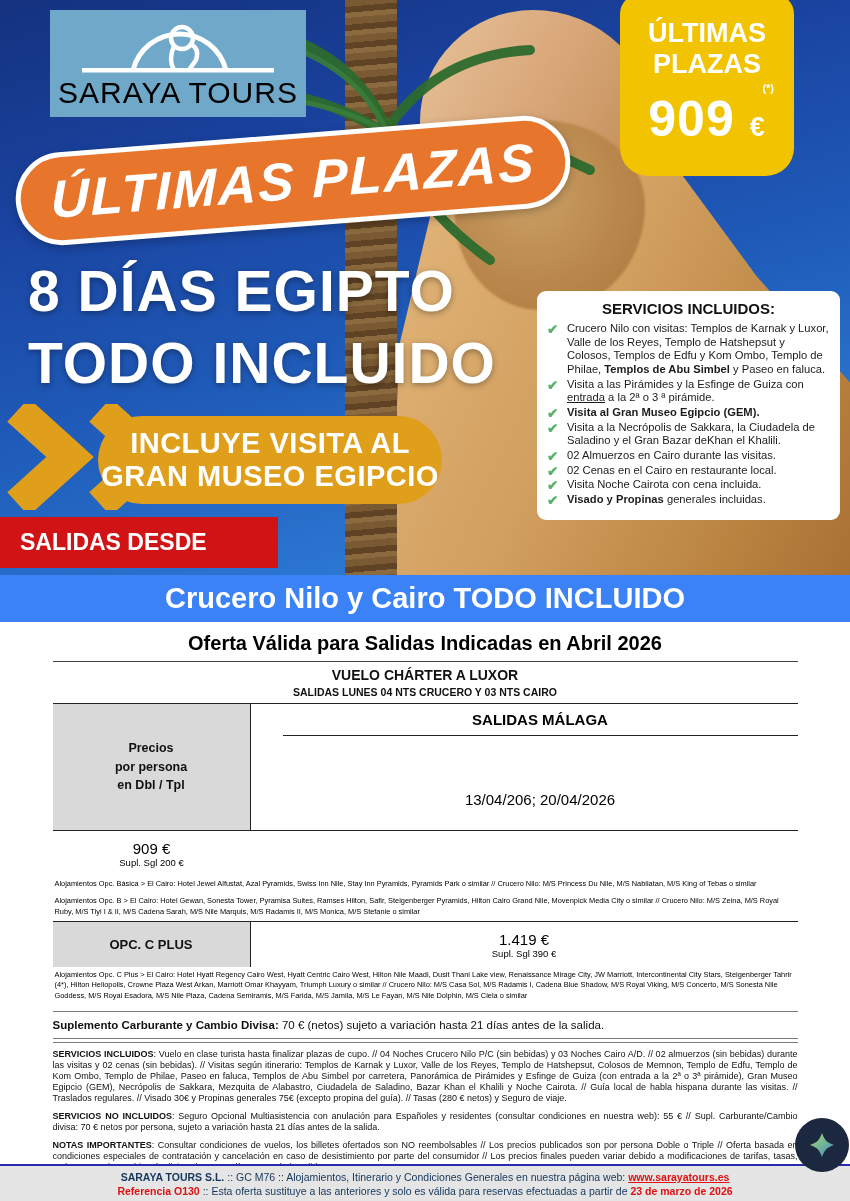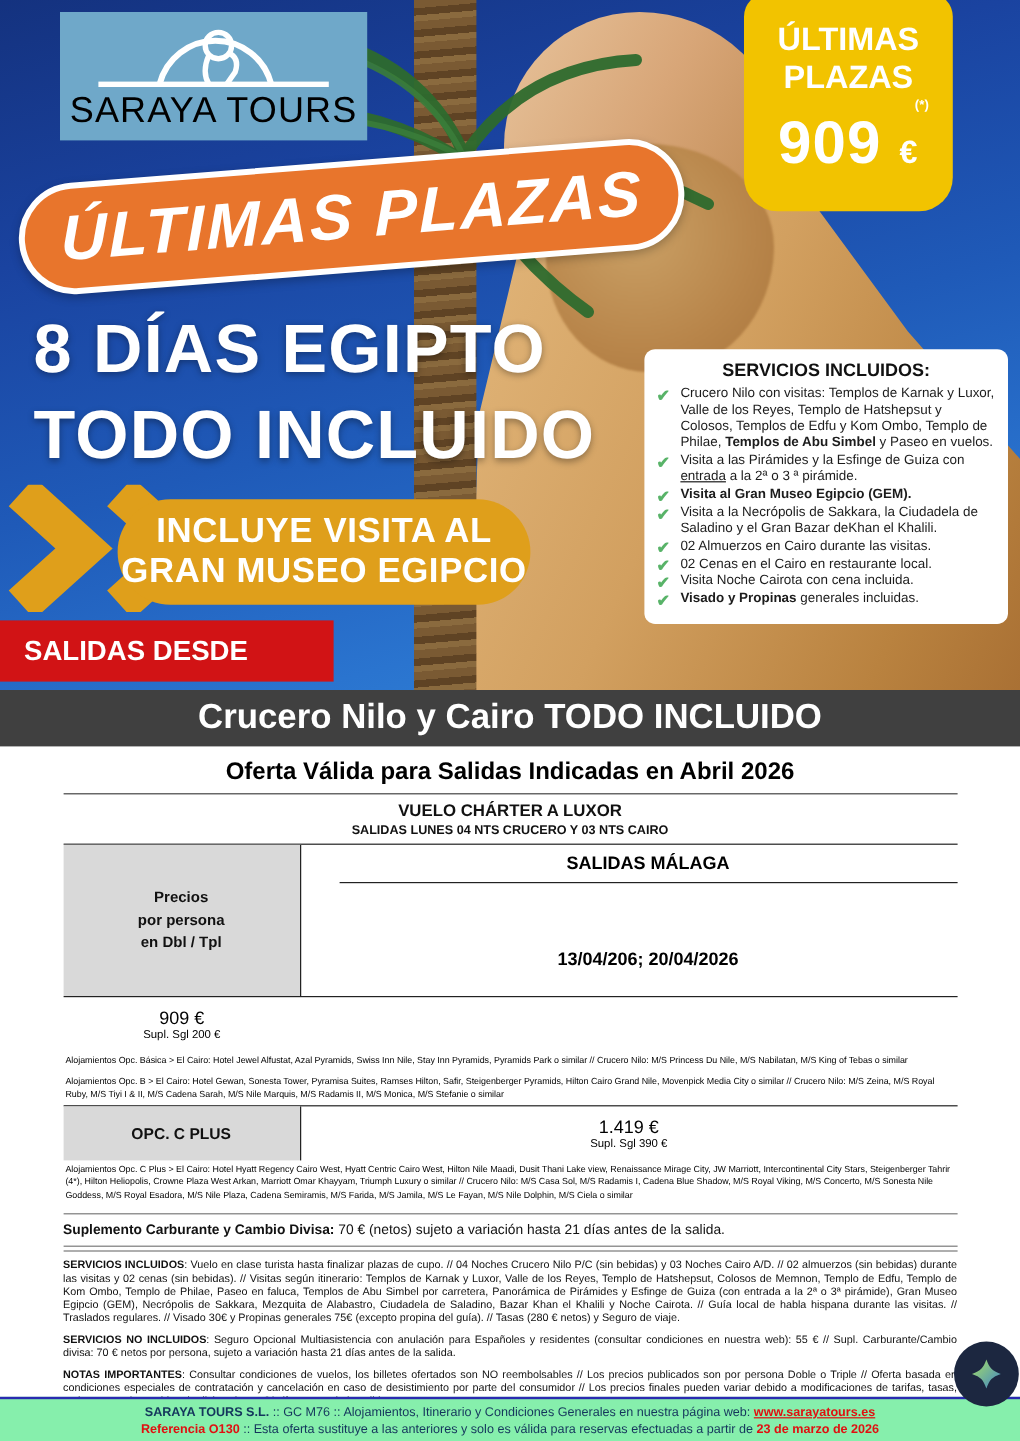--- a/index.html
+++ b/index.html
@@ -72,38 +72,38 @@
   .services .check { position:absolute; left:0; top:0; color:#58b368; font-size:13.5px; font-weight:bold; }
   .services .em-b { font-weight:bold; }
   .services .em-u { text-decoration:underline; }
 
   
   .departure { position:absolute; left:0; top:517px; height:51px; width:278px;
     background:#d11315; color:#fff; font-weight:bold; font-size:23px;
     line-height:51px; padding-left:20px; }
 
   
-  .banner { height:47px; background:#404040; color:#fff; text-align:center;
+  .banner { height:47px; background:#3b82f6; color:#fff; text-align:center;
     font-size:29px; font-weight:bold; line-height:47px; }
 
   
   .validity { text-align:center; font-size:20px; font-weight:bold; color:#000; margin:10px 0 6px; }
   .rule { width:745px; margin:0 auto 5px; border-top:1.5px solid #444; }
   .charter { text-align:center; font-size:14px; font-weight:bold; color:#111; }
   .schedule { text-align:center; font-size:10.5px; font-weight:bold; color:#111; margin:3px 0 5px; }
 
   .table { width:745px; margin:0 auto; border-top:1.5px solid #222; }
   .t-head { display:grid; grid-template-columns:198px 1fr; grid-template-rows:32px 62px;gap:32px; }
   .cell-precios { grid-row:1/3; background:#d9d9d9; border-right:1.5px solid #222;
     display:flex; align-items:center; justify-content:center; text-align:center;
     font-size:12.5px; font-weight:bold; color:#111; white-space:pre-line; line-height:1.5; }
   .cell-salidas { display:flex; align-items:center; justify-content:center;
     font-size:15px; font-weight:bold; color:#000; border-bottom:1.5px solid #222; }
   .cell-dates { display:flex; align-items:center; justify-content:center;
-    font-size:15px; font-weight:bold; color:#000; }
+    font-size:15px; font-weight:normal; color:#000; }
   .t-row { display:grid; grid-template-columns:198px 1fr; height:46px; border-top:1.5px solid #222; }
   .cell-opc { background:#d9d9d9; border-right:1.5px solid #222;
     display:flex; align-items:center; justify-content:center;
     font-size:13px; font-weight:bold; color:#111; }
   .cell-price { display:flex; flex-direction:column; align-items:center; justify-content:center; color:#000; }
   .cell-price .pr { font-size:15px; }
   .cell-price .su { font-size:9.5px; }
   .hotels { font-size:7.4px; color:#000; line-height:1.4; padding:3px 2px 4px; }
 
   .rule-gray { width:745px; margin:6px auto 0; border-top:1.5px solid #7a7a7a; }
@@ -112,21 +112,21 @@
   .dbl-rule { width:745px; margin:0 auto; height:5px;
     border-top:1.5px solid #7a7a7a; border-bottom:1.5px solid #7a7a7a; }
 
   
   .fine { width:745px; margin:6px auto 0; }
   .fine p { font-size:9px; line-height:1.22; text-align:justify; color:#111; margin-bottom:7px; }
   .fine b { font-weight:bold; }
 
   
   .footer { position:absolute; left:0; right:0; bottom:0; height:37px;
-    background:#86efac; border-top:2px solid #2a2ab0; text-align:center;
+    background:#e5e5e5; border-top:2px solid #2a2ab0; text-align:center;
     color:#14365c; font-size:10.5px; padding-top:4px; line-height:1.35; }
   .footer b { font-weight:bold; }
   .footer .red { color:#e01010; font-weight:bold; }
   .footer a { color:#e01010; font-weight:bold; text-decoration:underline; cursor:pointer; }
 
   
   .widget { position:absolute; left:795px; top:1118px; width:54px; height:54px;
     border-radius:50%; background:#1c2740; display:flex; align-items:center; justify-content:center;
     z-index:9; cursor:pointer; }
 </style>
@@ -189,21 +189,21 @@
     </svg>
 
     <div class="pill">
       <div class="p1">INCLUYE VISITA AL</div>
       <div class="p2">GRAN MUSEO EGIPCIO</div>
     </div>
 
     <div class="services">
       <h3>SERVICIOS INCLUIDOS:</h3>
       <ul>
-        <li><span class="check">✔</span><span>Crucero Nilo con visitas: Templos de Karnak y Luxor, Valle de los Reyes, Templo de Hatshepsut y Colosos, Templos de Edfu y Kom Ombo, Templo de Philae, </span><span class="em-b">Templos de Abu Simbel</span><span> y Paseo en vuelos.</span></li>
+        <li><span class="check">✔</span><span>Crucero Nilo con visitas: Templos de Karnak y Luxor, Valle de los Reyes, Templo de Hatshepsut y Colosos, Templos de Edfu y Kom Ombo, Templo de Philae, </span><span class="em-b">Templos de Abu Simbel</span><span> y Paseo en faluca.</span></li>
         <li><span class="check">✔</span><span>Visita a las Pirámides y la Esfinge de Guiza con </span><span class="em-u">entrada</span><span> a la 2ª o 3 ª pirámide.</span></li>
         <li><span class="check">✔</span><span></span><span class="em-b">Visita al Gran Museo Egipcio (GEM).</span><span></span></li>
         <li><span class="check">✔</span><span>Visita a la Necrópolis de Sakkara, la Ciudadela de Saladino y el Gran Bazar deKhan el Khalili.</span></li>
         <li><span class="check">✔</span><span>02 Almuerzos en Cairo durante las visitas.</span></li>
         <li><span class="check">✔</span><span>02 Cenas en el Cairo en restaurante local.</span></li>
         <li><span class="check">✔</span><span>Visita Noche Cairota con cena incluida.</span></li>
         <li><span class="check">✔</span><span class="em-b">Visado y Propinas</span><span> generales incluidas.</span></li>
       </ul>
     </div>
 

